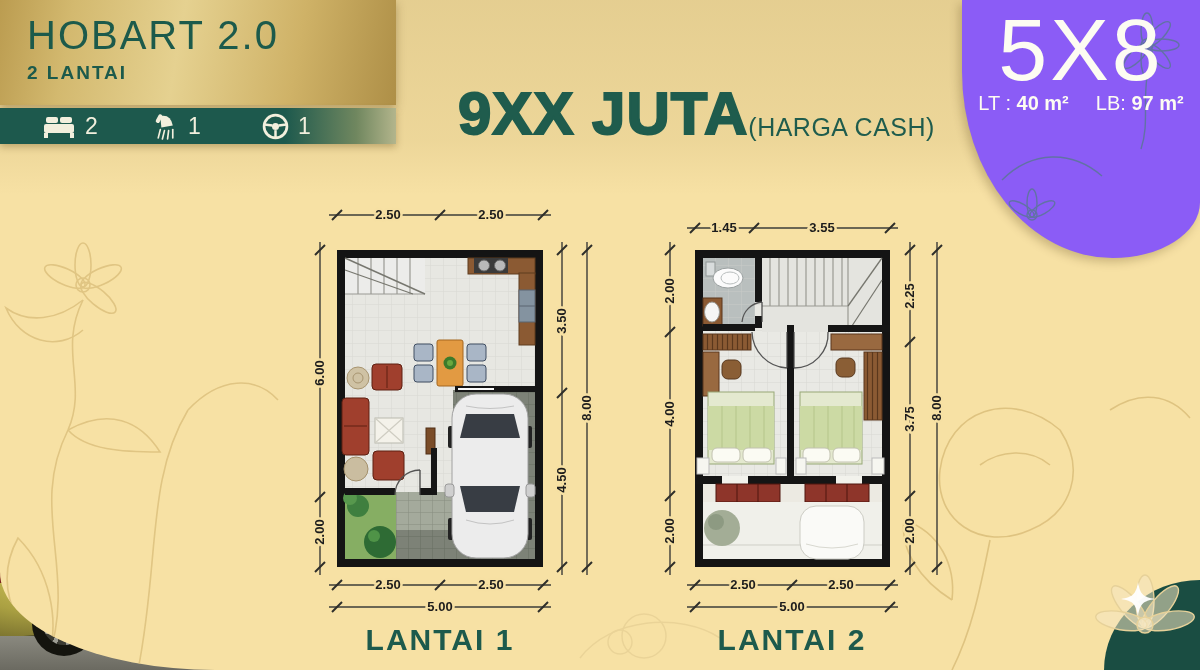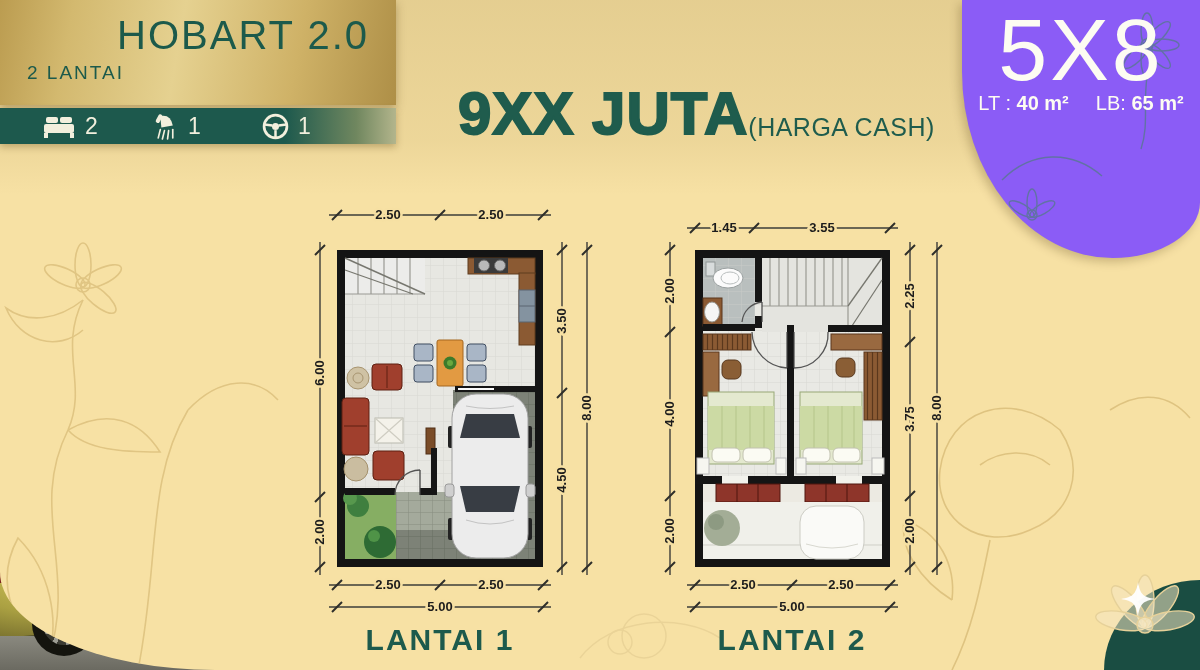--- a/index.html
+++ b/index.html
@@ -26,22 +26,22 @@
   
   .surface{position:absolute;inset:0;background:#f7e1a4;
            border-bottom-left-radius:215px 98px;overflow:hidden;}
   .top-tint{position:absolute;left:0;top:0;right:0;height:195px;
             background:linear-gradient(180deg,rgba(146,120,56,.18),rgba(146,120,56,.10) 72%,rgba(146,120,56,0));}
 
   
   .gold-panel{position:absolute;left:0;top:0;width:396px;height:105px;padding:15px 27px;
               background:linear-gradient(100deg,#bb9c50 0%,#d3b96f 18%,#e5d190 45%,#cfb267 74%,#ae8f47 100%);
               box-shadow:0 3px 9px rgba(80,55,10,.35);}
-  .title{font-size:40px;letter-spacing:2px;color:#1c5a4b;line-height:1;text-align:right;}
-  .subtitle{font-size:19px;font-weight:normal;letter-spacing:2px;color:#1c5a4b;margin-top:7px;}
+  .title{font-size:40px;letter-spacing:2px;color:#1c5a4b;line-height:1;}
+  .subtitle{font-size:19px;font-weight:bold;letter-spacing:2px;color:#1c5a4b;margin-top:7px;}
 
   
   .feature-bar{position:absolute;left:0;top:108px;width:396px;height:36px;display:flex;align-items:center;
                padding-left:42px;
                background:linear-gradient(90deg,#1d594d 0%,#1d594d 72%,#70875f 90%,#b3b58c 100%);
                box-shadow:0 3px 7px rgba(80,55,10,.30);}
   .feature{display:flex;align-items:center;gap:9px;width:110px;}
   .feature .num{font-size:23px;color:#f2efdd;}
   .ficon{display:block;}
 
@@ -212,21 +212,21 @@
             <ellipse rx="5" ry="14" cy="-12" transform="rotate(-60)"></ellipse>
               <circle r="5"></circle>
           </g>
         </g>
       </svg>
       <div class="size-dim">5X8</div>
       <div class="size-stats">
         <span><span class="lbl">LT :</span>
               <span class="val">40 m²</span></span>
         <span><span class="lbl">LB:</span>
-              <span class="val">65 m²</span></span>
+              <span class="val">97 m²</span></span>
       </div>
     </div>
 
     <svg class="abs" style="left:300px;top:200px" width="350" height="460" viewBox="0 0 350 460">
       <defs>
         <pattern id="tiles1" width="13" height="13" patternUnits="userSpaceOnUse">
           <path d="M13 0H0V13" fill="none" stroke="#d8d8d1" stroke-width="1"></path>
         </pattern>
         <pattern id="pav1" width="12" height="12" patternUnits="userSpaceOnUse">
           <path d="M12 0H0V12" fill="none" stroke="#686d62" stroke-width="1"></path>

